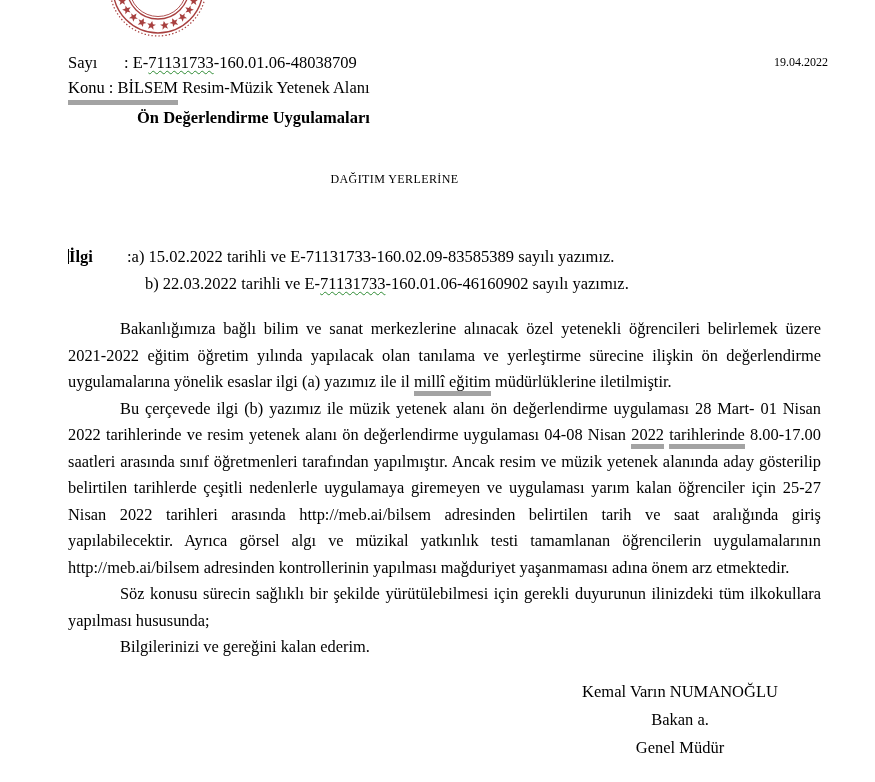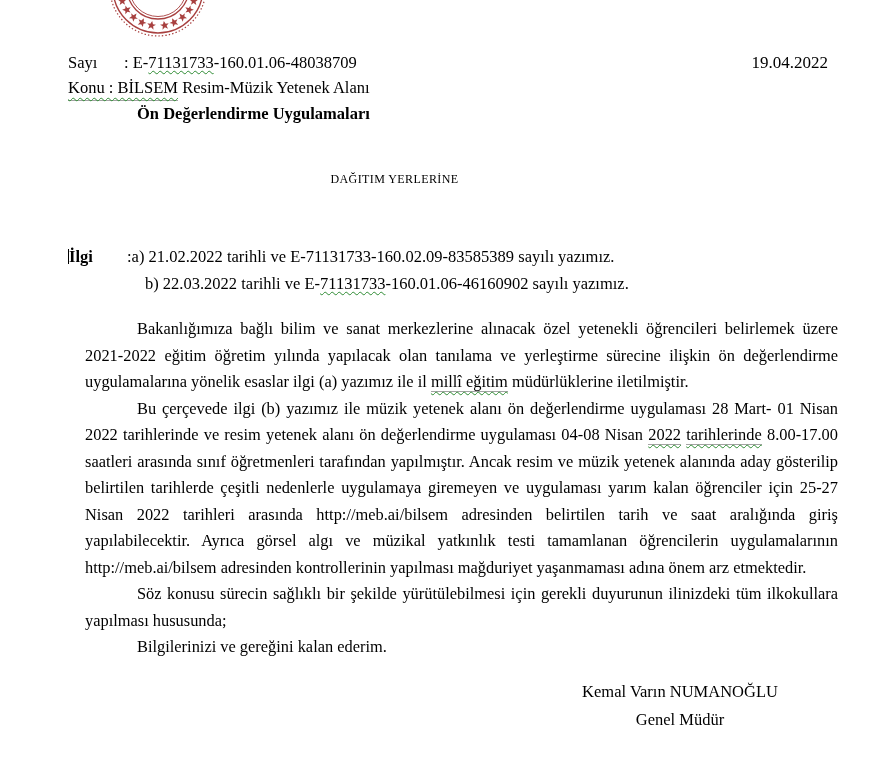--- a/index.html
+++ b/index.html
@@ -48,40 +48,39 @@
     position: relative;
     white-space: nowrap;
   }
   .lbl-sayi { display: inline-block; width: 56px; }
   .lbl-konu { display: inline-block; }
 
   .date-right {
     position: absolute;
     right: 0;
     top: 0;
-    font-size: 17px;
+    font-size: 12px;
   }
 
   .hdr-indent {
     padding-left: 69px;
     font-weight: bold;
   }
 
   
   .sq {
     text-decoration: underline;
     text-decoration-color: #2e8b33;
     text-decoration-style: wavy;
     text-decoration-thickness: 1px;
     text-underline-offset: 2px;
   }
   
   .ul-sq {
-    border-bottom: 1px solid #a3a3a3;
-    text-decoration: underline;
+    border-bottom: 5px solid #a3a3a3;
     text-decoration-color: #2e8b33;
     text-decoration-style: wavy;
     text-decoration-thickness: 1px;
     text-underline-offset: 4px;
   }
 
   .dagitim {
     position: absolute;
     left: 0;
     top: 172px;
@@ -111,21 +110,20 @@
   .ilgi-b { padding-left: 77px; display: block; }
 
   .body-block {
     position: absolute;
     left: 68px;
     top: 316px;
     width: 753px;
     font-size: 16.4px;
     line-height: 26.5px;
     text-align: justify;
-    margin-left: 17px;
   }
   .body-block p {
     margin: 0;
     text-indent: 52px;
     text-align: justify;
   }
 
   .sig {
     position: absolute;
     left: 520px;
@@ -203,32 +201,33 @@
     <div class="hdr-row">
       <span class="lbl-konu ul-sq">Konu : BİLSEM</span> <span>Resim-Müzik Yetenek Alanı</span>
     </div>
 
     <div class="hdr-row hdr-indent">Ön Değerlendirme Uygulamaları</div>
   </div>
 
   <div class="dagitim">DAĞITIM  YERLERİNE</div>
 
   <div class="ilgi-block">
-    <div><span class="caret"></span><span class="ilgi-lbl">İlgi</span><span>:a) 21.02.2022 tarihli  ve  </span><span>E-71131733-160.02.09-83585389</span><span> sayılı  yazımız.</span></div>
+    <div><span class="caret"></span><span class="ilgi-lbl">İlgi</span><span>:a) 15.02.2022 tarihli  ve  </span><span>E-71131733-160.02.09-83585389</span><span> sayılı  yazımız.</span></div>
     <div class="ilgi-b"><span>b) 22.03.2022 tarihli ve E-</span><span class="sq">71131733</span><span>-160.01.06-46160902 sayılı yazımız.</span></div>
   </div>
 
   <div class="body-block">
     <p><span>Bakanlığımıza bağlı bilim ve sanat merkezlerine alınacak özel yetenekli öğrencileri belirlemek üzere 2021-2022 eğitim öğretim yılında yapılacak olan tanılama ve yerleştirme sürecine ilişkin ön değerlendirme uygulamalarına yönelik esaslar ilgi (a) yazımız ile il </span><span class="ul-sq">millî  eğitim</span><span> müdürlüklerine iletilmiştir.</span></p>
 
     <p><span>Bu çerçevede ilgi (b) yazımız ile müzik yetenek alanı ön değerlendirme uygulaması 28 Mart- 01 Nisan 2022 tarihlerinde ve resim yetenek alanı ön değerlendirme uygulaması 04-08 Nisan </span><span class="ul-sq">2022</span><span> </span><span class="ul-sq">tarihlerinde</span><span> 8.00-17.00 saatleri arasında sınıf öğretmenleri tarafından yapılmıştır. Ancak resim ve müzik yetenek alanında aday gösterilip belirtilen tarihlerde çeşitli nedenlerle uygulamaya giremeyen ve uygulaması yarım kalan öğrenciler için 25-27 Nisan 2022 tarihleri arasında   http://meb.ai/bilsem adresinden belirtilen tarih ve saat aralığında giriş yapılabilecektir. Ayrıca görsel algı ve müzikal yatkınlık testi tamamlanan öğrencilerin uygulamalarının http://meb.ai/bilsem adresinden kontrollerinin yapılması mağduriyet yaşanmaması adına önem arz etmektedir.</span></p>
 
     <p>Söz konusu sürecin sağlıklı bir şekilde yürütülebilmesi için gerekli duyurunun ilinizdeki tüm ilkokullara yapılması hususunda;</p>
 
     <p>Bilgilerinizi ve gereğini kalan ederim.</p>
   </div>
 
   <div class="sig">
     <div>Kemal Varın NUMANOĞLU</div>
+    <div>Bakan a.</div>
     <div>Genel Müdür</div>
   </div>
 
 </div>
 
 </body></html>

